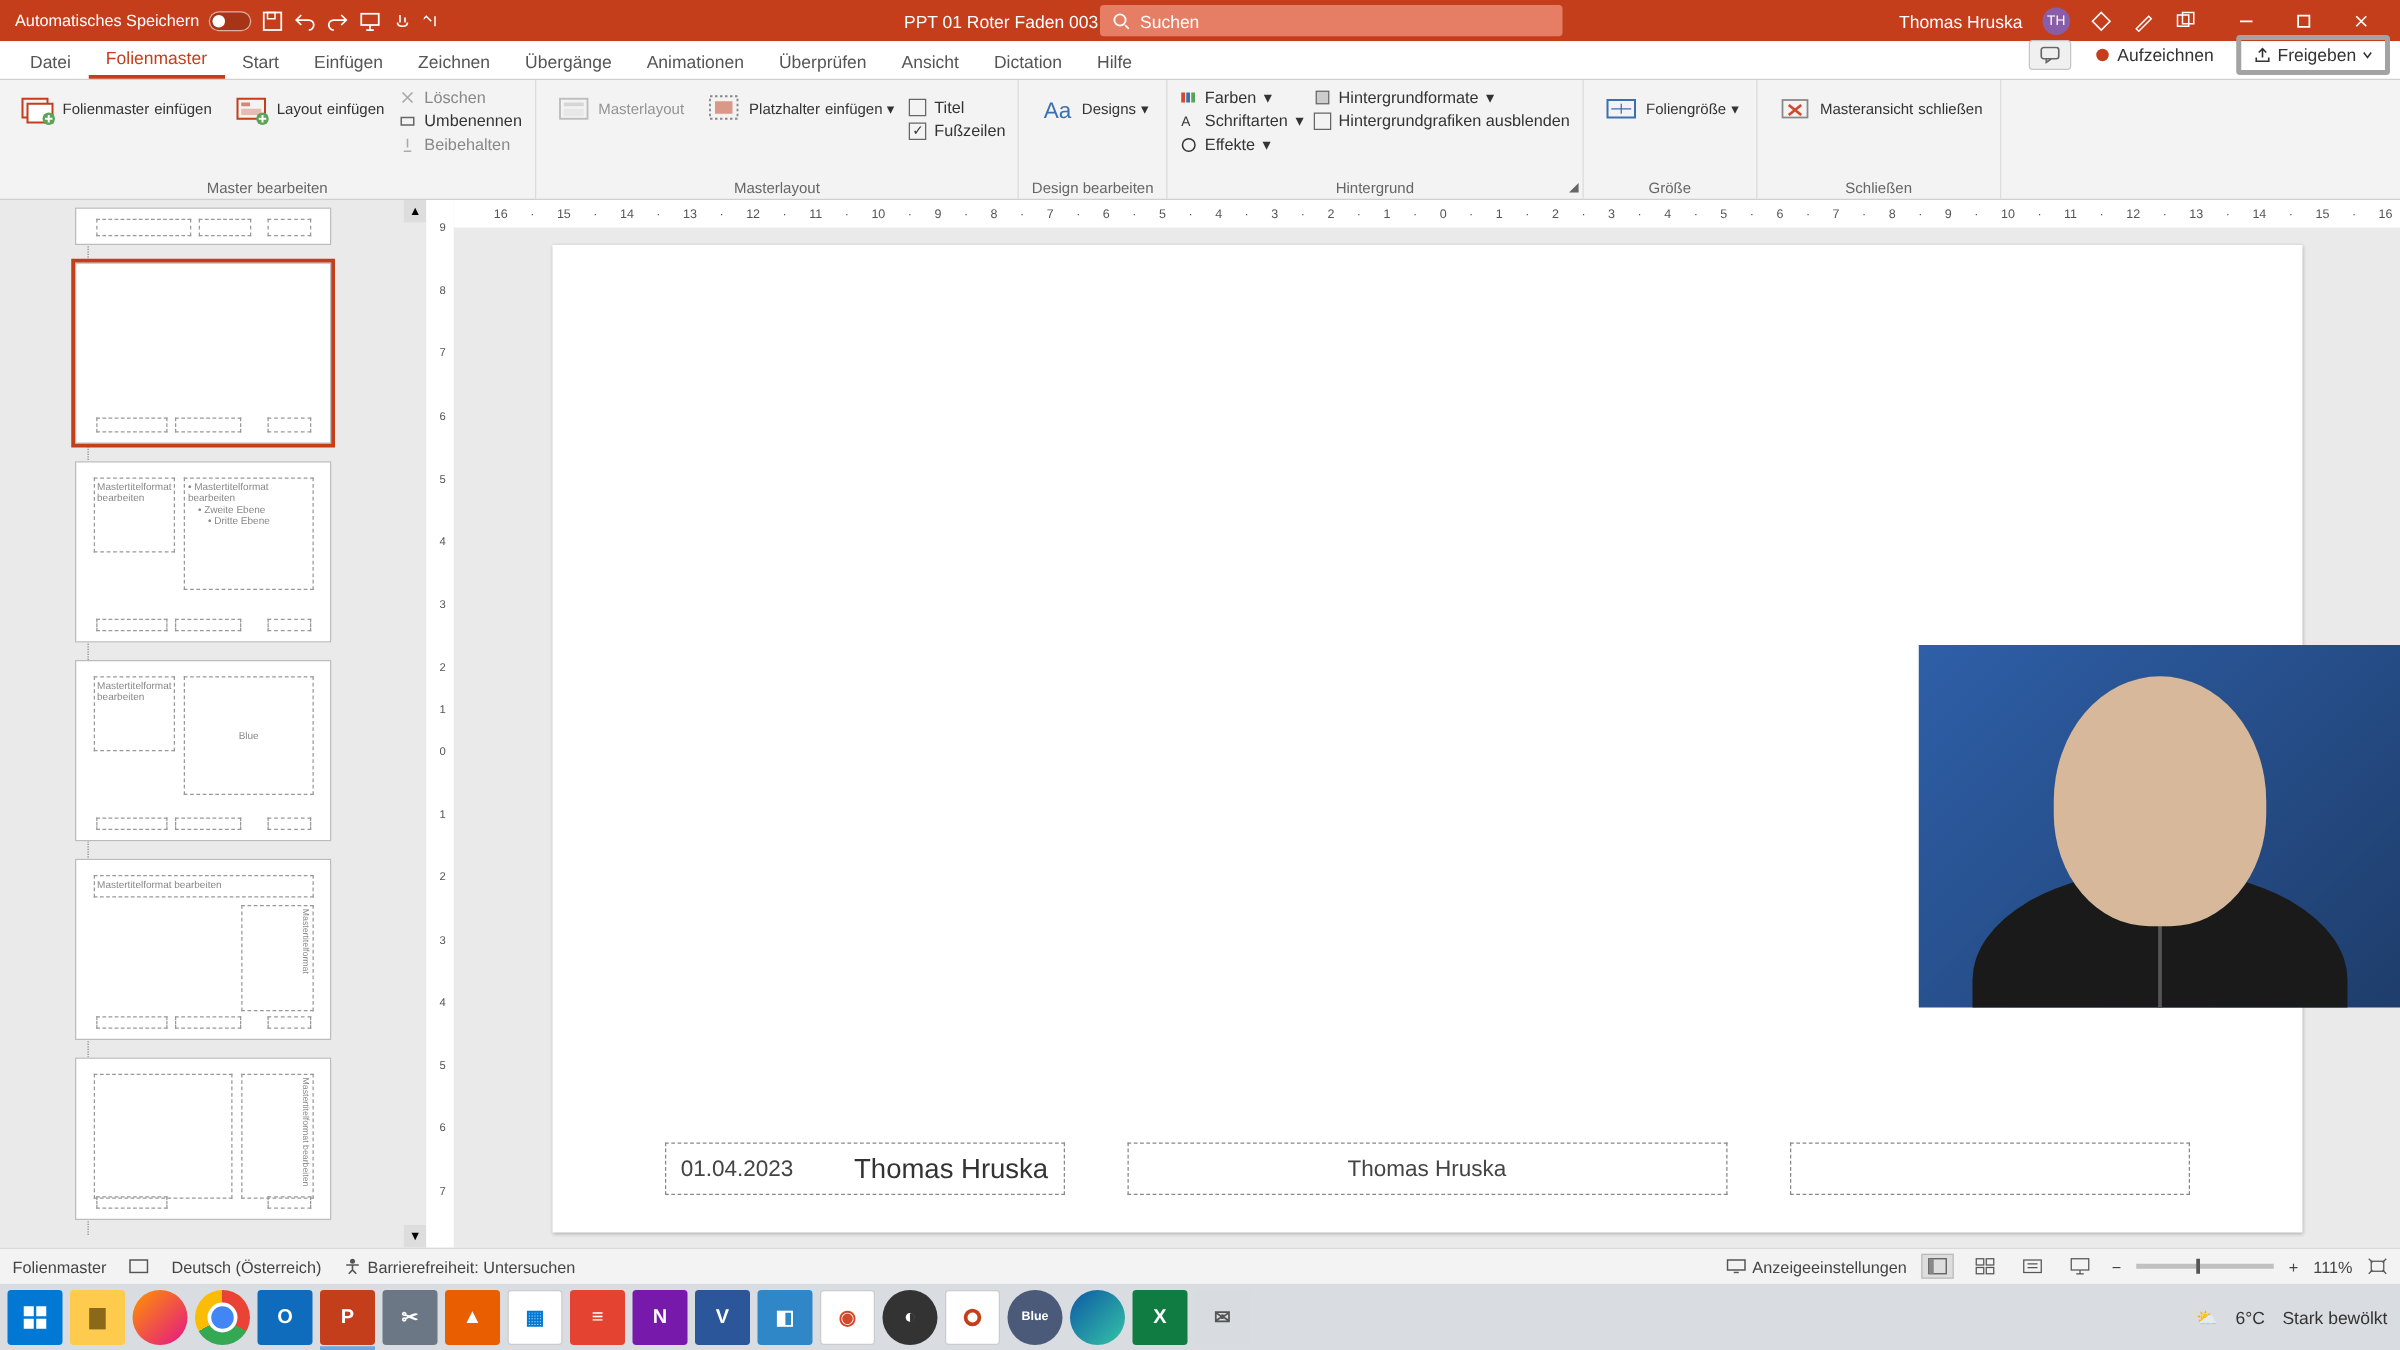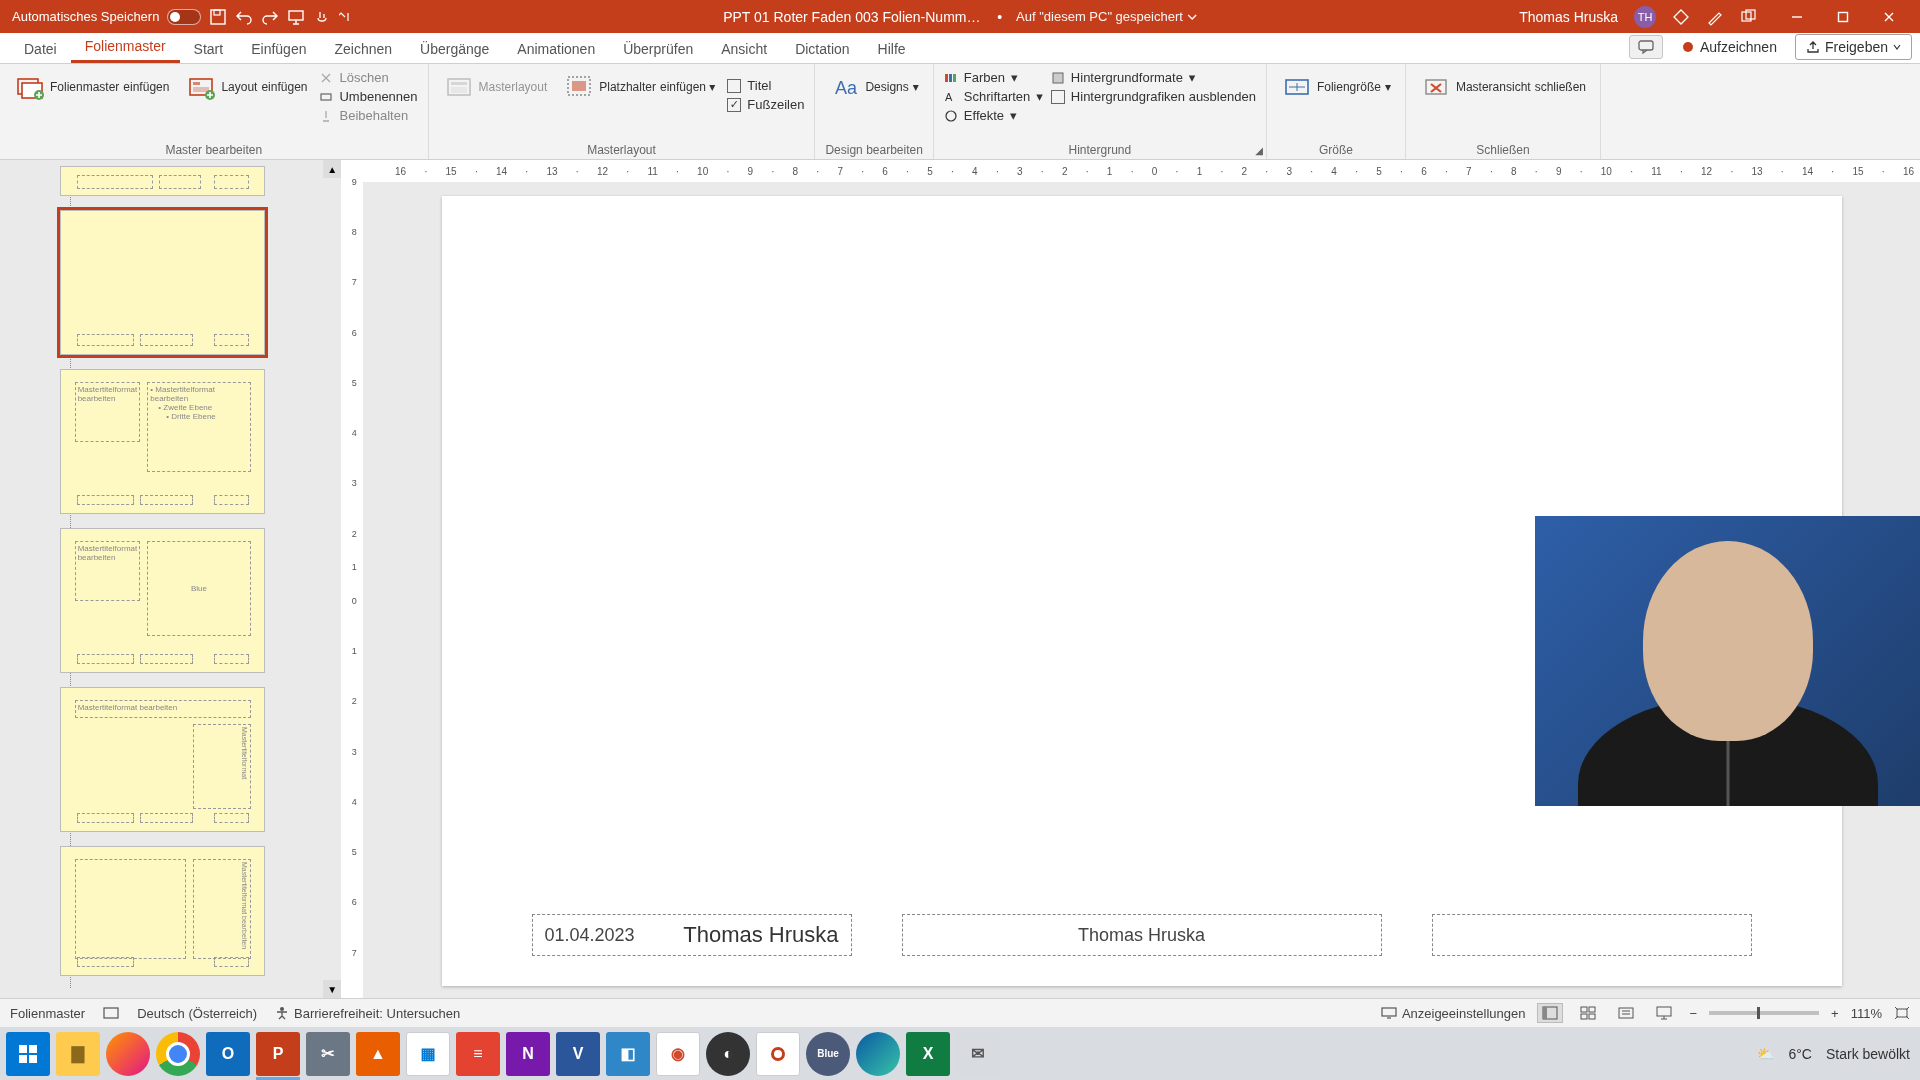--- a/index.html
+++ b/index.html
@@ -21,42 +21,42 @@
 .win-btns { display: flex; }
 .win-btn { width: 46px; height: 33px; display: flex; align-items: center; justify-content: center; }
 .user-badge { width:22px; height:22px; border-radius:50%; background:#8A5DA8; color:#fff; font-size:11px; display:flex; align-items:center; justify-content:center; }
 
 
 .tabs { height: 31px; background: #fff; border-bottom: 1px solid #d0d0d0; display: flex; align-items: flex-end; padding-left: 10px; font-size: 14px; color: #555; position: relative; }
 .tab { padding: 6px 14px 6px; cursor: pointer; margin-top: 19px; }
 .tab.active { color: #C43E1C; border-bottom: 3px solid #C43E1C; font-weight: 400; }
 .tab-right { position: absolute; right: 8px; bottom: 3px; display: flex; gap: 8px; align-items: center; }
 .tab-right .pill { display:flex; align-items:center; gap:5px; padding:4px 10px; font-size:14px; color:#333; }
-.pill.framed { border:1px solid #a3a3a3; border-radius:3px; }
+.pill.framed { border:4px solid #a3a3a3; border-radius:3px; }
 .comment-toggle { width:34px; height:24px; border:1px solid #c5c5c5; border-radius:3px; background:#f0f0f0; display:flex; align-items:center; justify-content:center; }
 
 
 .ribbon { height: 96px; background: #f3f3f3; border-bottom: 1px solid #d0d0d0; display: flex; font-size: 13px; color:#333; }
 .group { border-right: 1px solid #dcdcdc; padding: 4px 10px 2px; display:flex; flex-direction:column; justify-content:space-between; }
 .group-label { text-align:center; font-size: 12px; color:#666; padding-top:2px; }
 .grow { display:flex; gap:8px; align-items:flex-start; }
 .vbtn { display:flex; flex-direction:row; align-items:center; gap:4px; padding:4px 4px 0; min-width:56px; text-align:center; line-height:1.1; font-size:12px; }
 .vbtn .bicon { width:32px; height:32px; display:flex; align-items:center; justify-content:center; }
 .smallcol { display:flex; flex-direction:column; gap:4px; padding-top:2px; }
 .smitem { display:flex; align-items:center; gap:6px; font-size:13px; color:#888; }
 .smitem.dark { color:#333; }
 .cb { width:14px; height:14px; border:1px solid #666; display:inline-flex; align-items:center; justify-content:center; font-size:11px; color:#333;}
 .dialog-launcher { position:absolute; right:3px; bottom:3px; font-size:10px; color:#666; }
 .group.rel { position:relative; }
 
 
 .workspace { display:flex; height: calc(100% - 33px - 31px - 96px - 29px - 53px); background:#eaeaea; }
 .thumbs { width: 380px; background:#eaeaea; overflow:hidden; position:relative; padding:6px 76px 6px 60px; }
 .tree-line { position:absolute; left:70px; top:10px; bottom:10px; border-left:1px dotted #888; }
-.thumb { background:#fef9c3; border:1px solid #bcbcbc; margin-bottom:14px; height:145px; position:relative; }
+.thumb { background:#ffffff; border:1px solid #bcbcbc; margin-bottom:14px; height:145px; position:relative; }
 .thumb.selected { outline:3px solid #C43E1C; }
 .thumb-scroll-up, .thumb-scroll-down { position:absolute; right:0; width:18px; height:18px; background:#ddd; display:flex; align-items:center; justify-content:center; font-size:10px; }
 .thumb-scroll-up { top:0; } .thumb-scroll-down { bottom:0; }
 .thumb-inner { position:absolute; inset:6px; }
 .tph { position:absolute; border:1px dashed #999; font-size:8px; color:#888; padding:2px; overflow:hidden; }
 
 .vruler { width:26px; background:#fff; position:relative; font-size:9px; color:#555; }
 .vruler .tick { position:absolute; left:4px; width:18px; text-align:center; }
 .canvas-wrap { flex:1; background:#eaeaea; display:flex; flex-direction:column; }
 .hruler { height:22px; background:#fff; display:flex; align-items:center; padding:0 6px; font-size:10px; color:#555; gap:18px; overflow:hidden; white-space:nowrap; }
@@ -134,20 +134,27 @@
     <span class="doc-name">PPT 01 Roter Faden 003 Folien-Nummern...</span>
     <span>•</span>
     <span class="save-loc">
         <span>Auf "diesem PC" gespeichert</span> 
         <svg width="10" height="10" viewBox="0 0 10 10">
           <path d="M1 3 L5 7 L9 3" fill="none" stroke="#fff" stroke-width="1.4"></path>
         </svg>
       </span>
   </div>
 
+  <div class="searchbar">
+    <svg width="14" height="14" viewBox="0 0 14 14">
+        <circle cx="6" cy="6" r="4.5" fill="none" stroke="#fff" stroke-width="1.4"></circle>
+        <path d="M10 10 L13 13" stroke="#fff" stroke-width="1.4"></path>
+      </svg>
+    <span>Suchen</span>
+  </div>
 
   <div class="titlebar-right">
     <span>Thomas Hruska</span>
     <span class="user-badge">TH</span>
     <span class="tb-icon">
         <svg width="18" height="18" viewBox="0 0 18 18">
           <path d="M9 2 L16 9 L9 16 L2 9 Z" fill="none" stroke="#fff" stroke-width="1.3"></path>
         </svg>
       </span>
     <span class="tb-icon">

